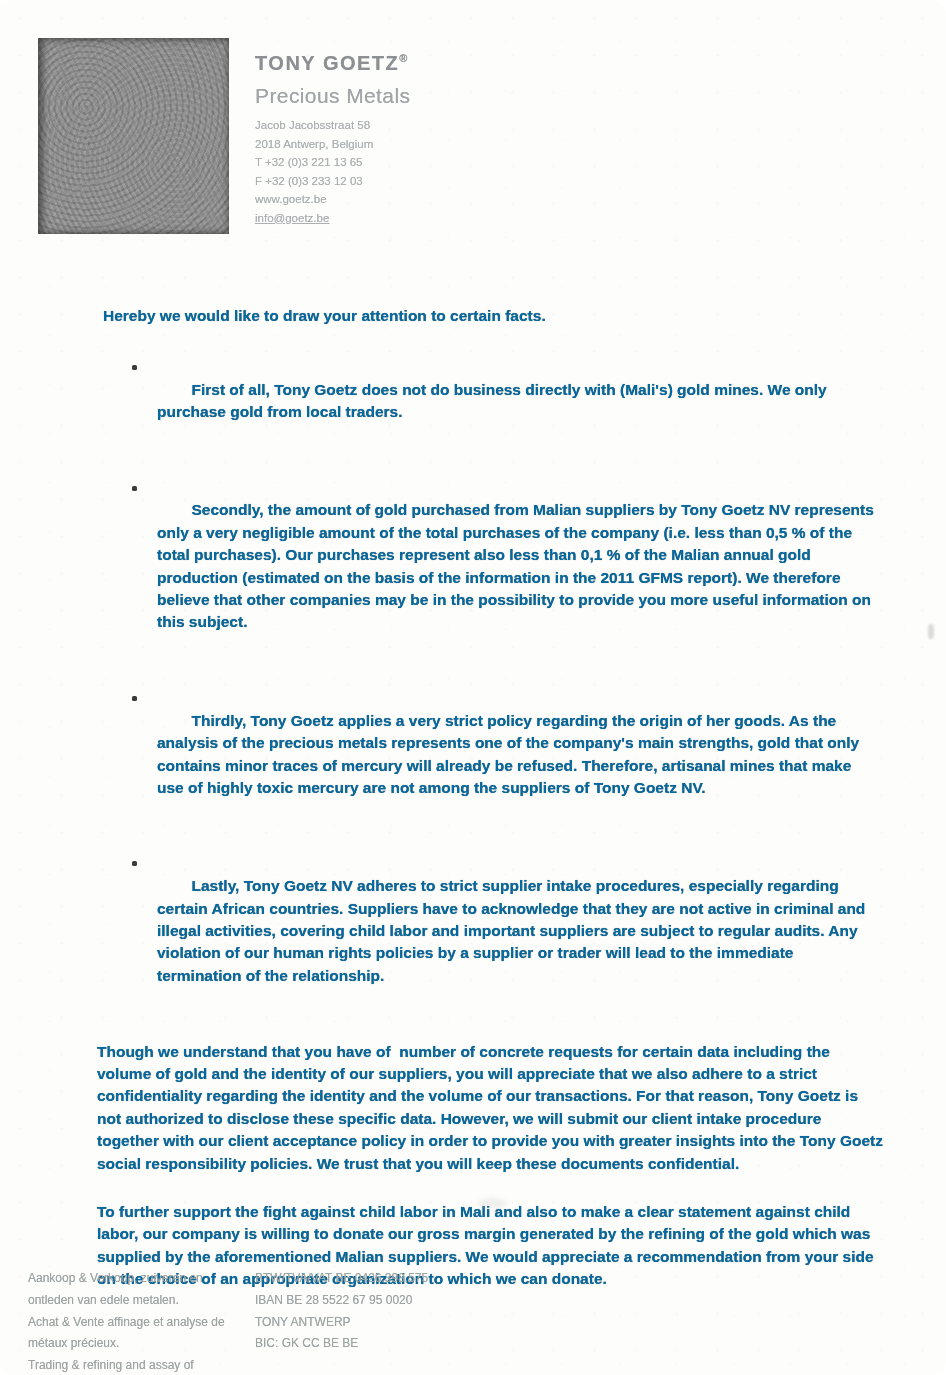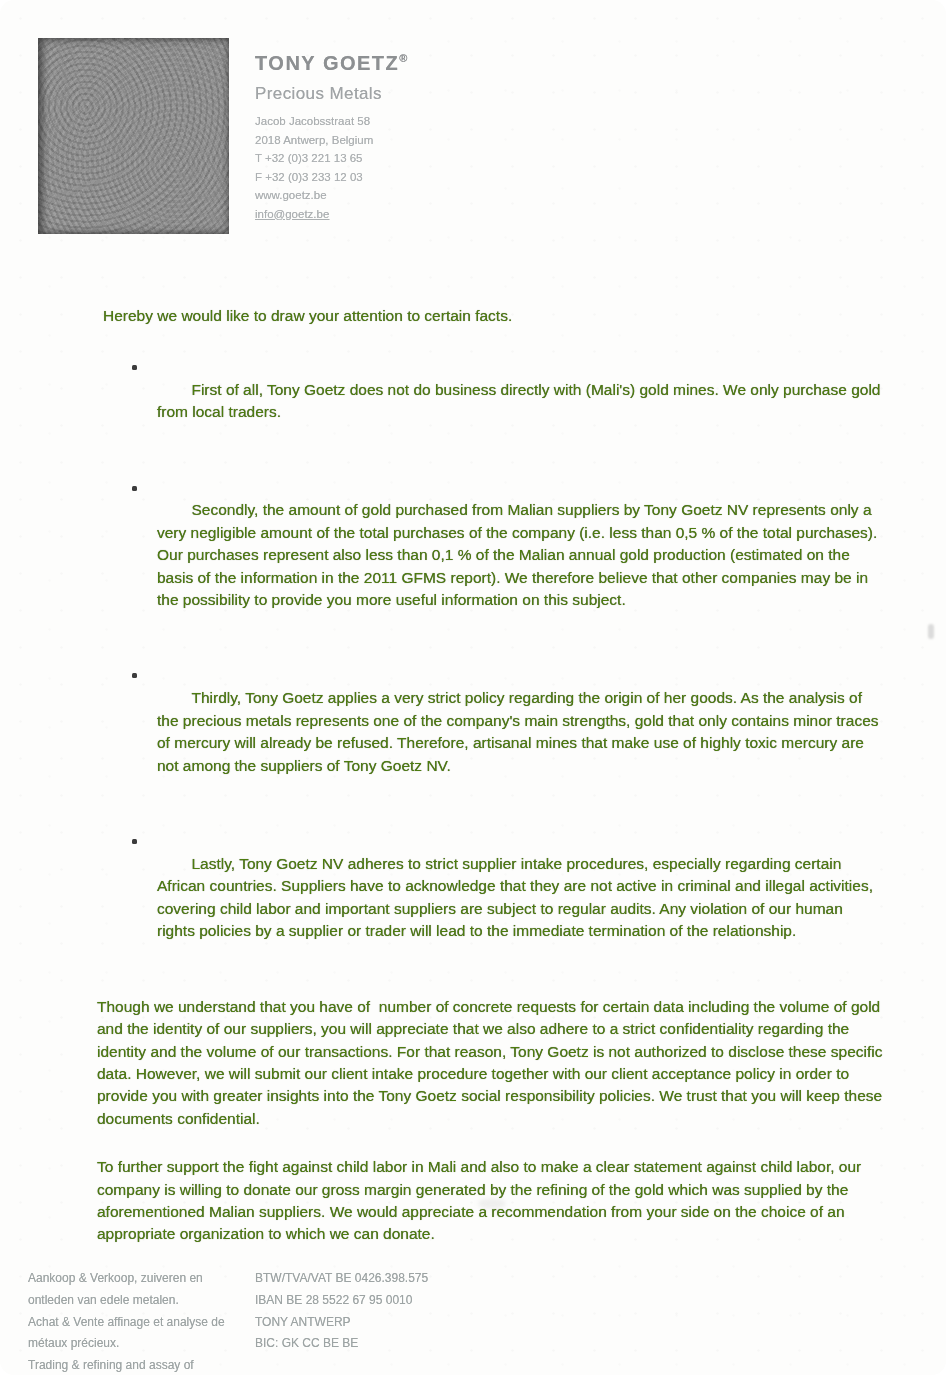--- a/index.html
+++ b/index.html
@@ -36,32 +36,33 @@
       inset 0 3px 8px rgba(0,0,0,.18),
       inset 0 -3px 8px rgba(0,0,0,.12);
   }
   .letterhead{position:absolute;left:255px;top:52px;}
   .lh-title{
     font-size:20px;font-weight:bold;letter-spacing:1.5px;color:#8d9092;
     text-shadow:0 0 .6px rgba(141,144,146,.8);
   }
   .lh-title sup{font-size:11px;letter-spacing:0;}
   .lh-subtitle{
-    margin-top:9px;font-size:17px;color:#a0a4a6;letter-spacing:.4px;
+    margin-top:9px;font-size:21px;color:#a0a4a6;letter-spacing:.4px;
     text-shadow:0 0 .6px rgba(160,164,166,.8);
   }
   .lh-address{margin-top:8px;font-size:11.5px;line-height:18.5px;color:#acb0b2;
     text-shadow:0 0 .5px rgba(172,176,178,.8);}
   .lh-address .underlined{text-decoration:underline;}
 
   
   .letter-body{
     position:absolute;left:97px;top:305px;width:787px;
-    color:#4d7c0f;font-size:15.5px;line-height:22.4px;
+    color:#0369a1;font-size:15.5px;line-height:22.4px;
     text-shadow:0 0 .7px rgba(52,52,52,.8);
+    font-weight:bold;
   }
   .intro{margin:0 0 29px 6px;white-space:pre-wrap;}
   ul.points{list-style:none;margin:0;padding:0;}
   li.point{position:relative;padding-left:60px;width:724px;margin:0 16px 31px 0;white-space:pre-wrap;}
   .bullet-dot{
     position:absolute;left:35px;top:8.5px;width:5px;height:5px;
     background:#3c3c3c;border-radius:1.5px;
   }
   .para{margin:14px 0 26px 0;white-space:pre-wrap;}
 
@@ -131,21 +132,21 @@
   <div class="footer">
     <div class="footer-services">
       <div>Aankoop &amp; Verkoop, zuiveren en</div>
       <div>ontleden van edele metalen.</div>
       <div>Achat &amp; Vente affinage et analyse de</div>
       <div>métaux précieux.</div>
       <div>Trading &amp; refining and assay of</div>
     </div>
     <div class="footer-bank">
       <div>BTW/TVA/VAT BE 0426.398.575</div>
-      <div>IBAN BE 28 5522 67 95 0010</div>
+      <div>IBAN BE 28 5522 67 95 0020</div>
       <div>TONY ANTWERP</div>
       <div>BIC: GK CC BE BE</div>
     </div>
   </div>
 
   <div class="artifact-edge"></div>
   <div class="artifact-smudge"></div>
 
 </div>
 

